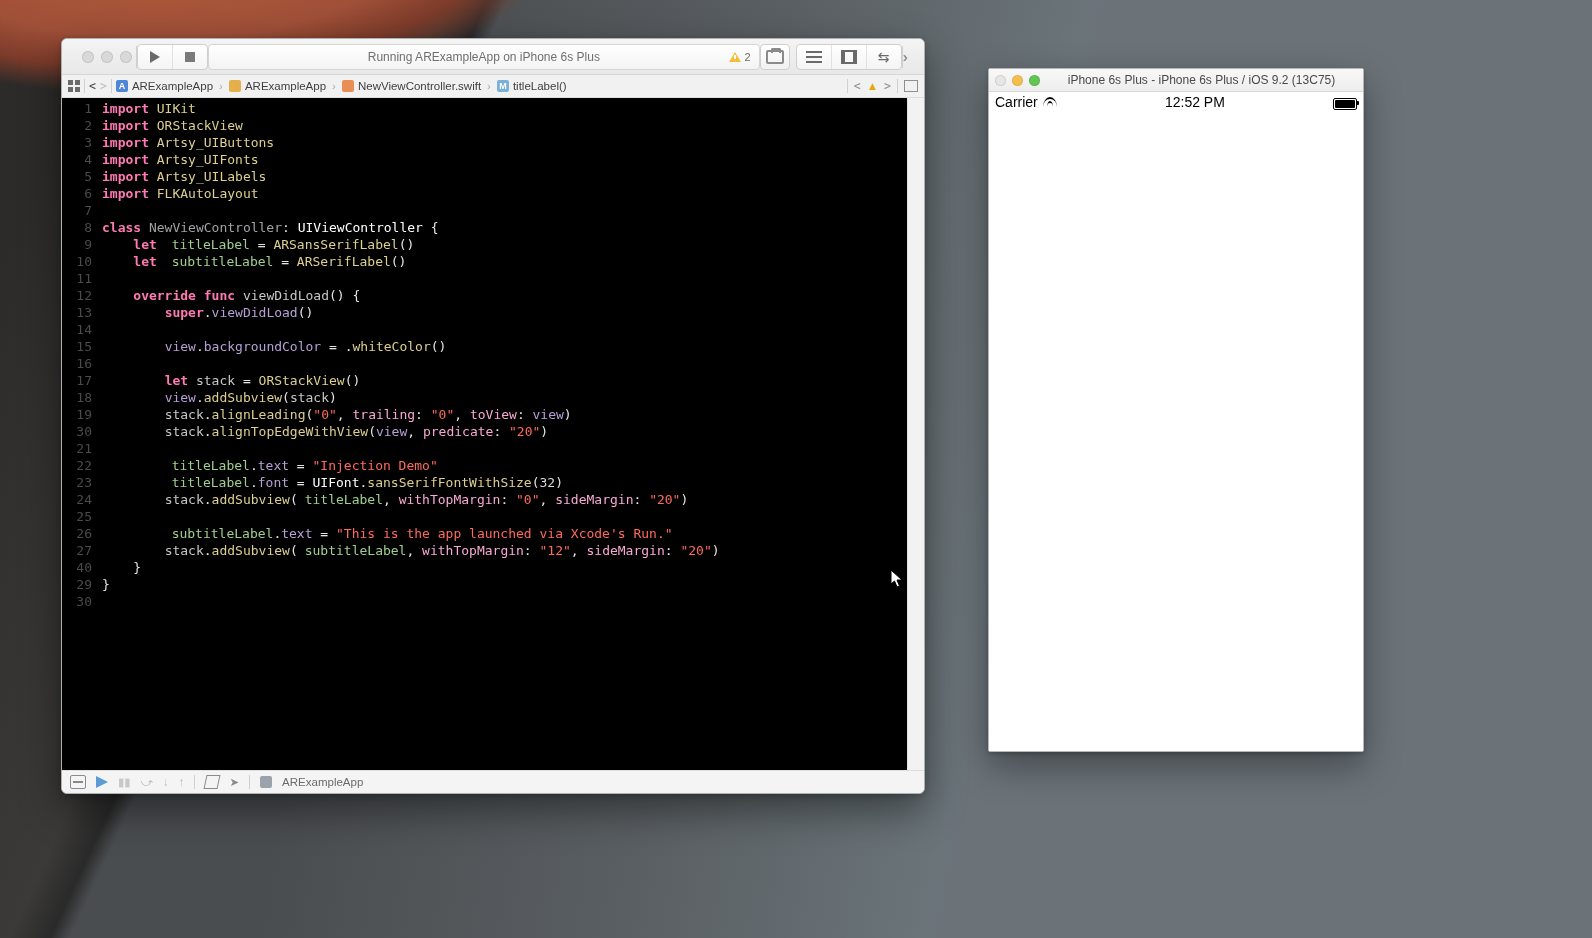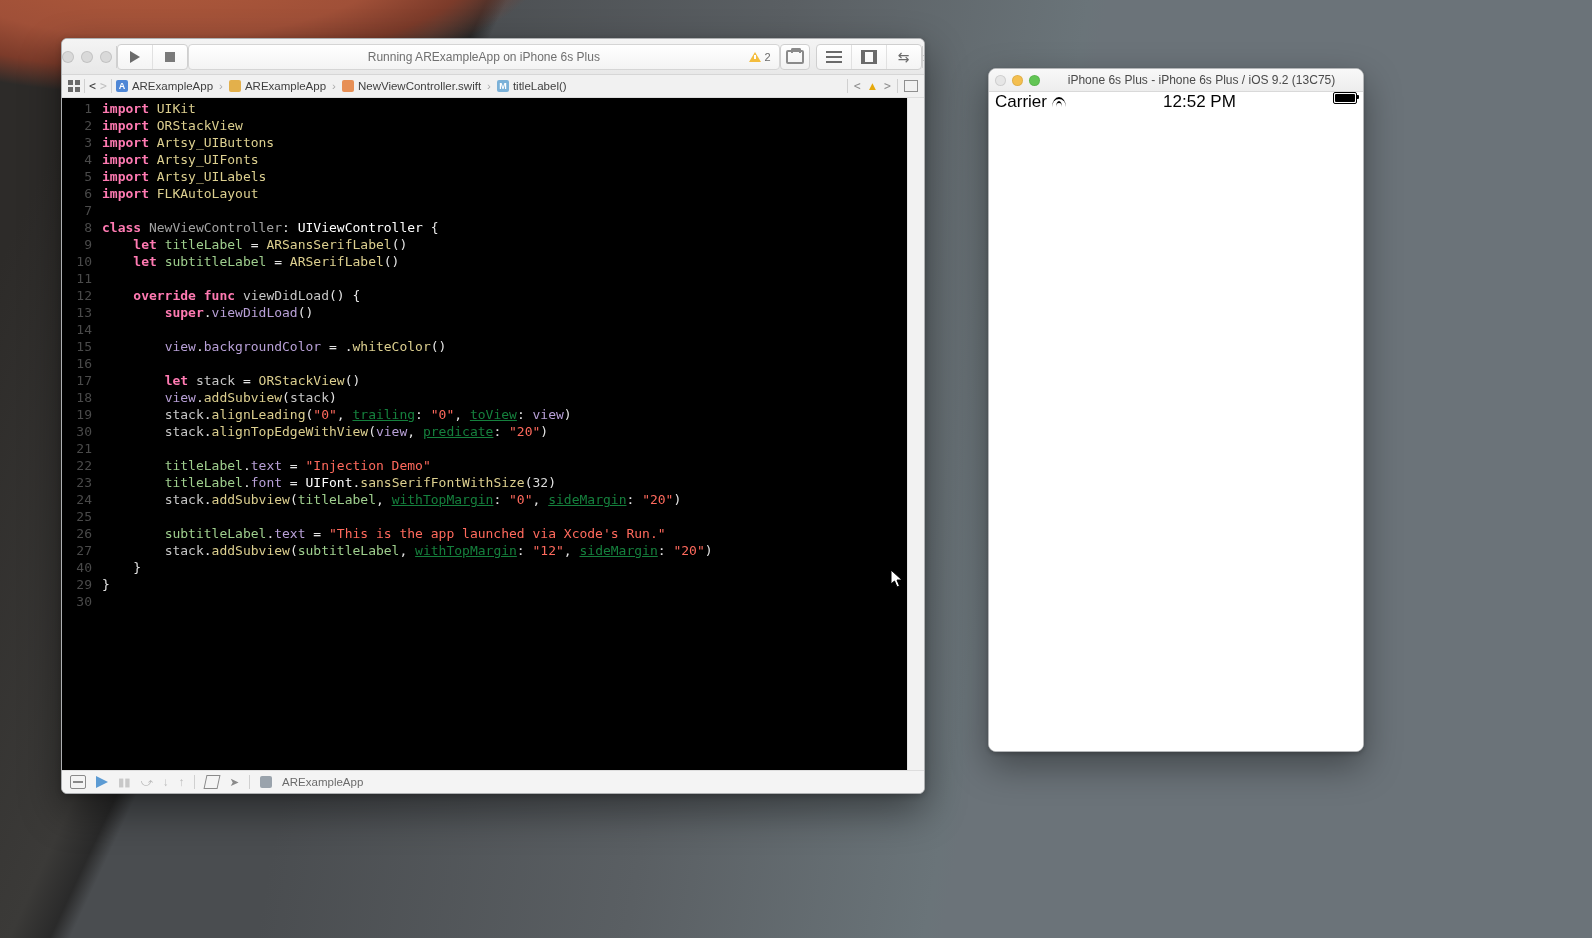--- a/index.html
+++ b/index.html
@@ -34,21 +34,21 @@
     box-shadow: 0 16px 40px rgba(0,0,0,0.45), 0 2px 6px rgba(0,0,0,0.2);
     overflow: hidden;
     display: flex; flex-direction: column;
   }
   .titlebar {
     height: 35px;
     background: linear-gradient(#f4f4f4, #e8e8e8);
     border-bottom: 1px solid #d6d6d6;
     display: flex; align-items: center;
     gap: 0;
-    padding: 0 0;
+    padding: 0 20px;
   }
   .traffic {
     display: flex; gap: 7px; align-items: center;
     margin-right: 4px;
   }
   .tlight { width: 12px; height: 12px; border-radius: 50%; box-shadow: inset 0 0 0 1px rgba(0,0,0,0.1); background:#d9d9d9; }
   .sep { width: 1px; height: 22px; background:#d0d0d0; }
   .tb-seg {
     display:flex; border:1px solid #cfcfcf; border-radius:4px;
     background: linear-gradient(#ffffff,#f4f4f4); height:24px;
@@ -113,61 +113,61 @@
     padding: 2px 4px 0 0; background:#000;
     font-variant-numeric: tabular-nums;
   }
   .gutter div { height:17px; }
   .code { flex:1; padding: 2px 0 0 6px; white-space: pre; }
   .tok-kw   { color:#ff7ab2; font-weight:700; }   
   .tok-cls  { color:#a3a3a3; }                     
   .tok-type { color:#dccf8f; }                     
   .tok-sys  { color:#ffffff; }                     
   .tok-id   { color:#c7c7c7; }                     
-  .tok-prop { color:#9fcf8e; }                     
+  .tok-prop { color:#9fcf8e;margin-left:7px; }                     
   .tok-sprop{ color:#b8a0d7; }                     
   .tok-str  { color:#ff6a5d; }                     
   .tok-num  { color:#d9d9d9; }
   .tok-p    { color:#e5e5e5; }
-  .tok-param{ color:#15803d;text-decoration:underline; }
+  .tok-param{ color:#f9a8d4; }
   .code .ln { display:block; height:17px; }
 
   .scrollbar-right { width:16px; background:#f2f2f2; border-left:1px solid #e3e3e3; }
 
   
   .debugbar {
     height: 22px; background:#f4f4f4; border-top:1px solid #dedede;
     display:flex; align-items:center; gap:10px; padding:0 8px;
     font-size:11.5px; color:#6b6b6b;
   }
   .dbg-ico { width:14px; height:12px; display:inline-block; }
 
   
   .sim-window {
     position: absolute;
     left: 988px; top: 68px;
     width: 374px; height: 682px;
     background:#ffffff;
     border:1px solid #b4b6b8;
-    border-radius: 8px;
+    border-radius: 2px;
     box-shadow: 0 14px 36px rgba(0,0,0,0.38), 0 2px 4px rgba(0,0,0,0.2);
     overflow:hidden;
     display:flex; flex-direction:column;
   }
   .sim-titlebar{
     height:22px; background:linear-gradient(#f8f8f8,#ededed); border-bottom:1px solid #d9d9d9;
     display:flex; align-items:center; gap:6px; padding:0 6px;
     font-size:12px; color:#4a4a4a;
   }
   .tlight-dim{ width:11px; height:11px; border-radius:50%; background:#e6e6e6; box-shadow: inset 0 0 0 1px rgba(0,0,0,0.1); }
   .tlight-y{ background:#f4bf4f; box-shadow: inset 0 0 0 1px rgba(0,0,0,0.08); }
   .tlight-g{ background:#62c554; box-shadow: inset 0 0 0 1px rgba(0,0,0,0.08); }
   .sim-statusbar{
-    height:18px; display:flex; align-items:flex-start; justify-content:space-between;
-    padding:0 6px; font-size:17px; color:#040404; font-weight:500;
+    height:18px; display:flex; align-items:flex-end; justify-content:space-between;
+    padding:0 6px; font-size:14px; color:#040404; font-weight:500;
   }
   .wifi{ display:inline-block; width:14px; height:10px; position:relative; }
   .wifi::before{ content:""; position:absolute; inset:0; border:2px solid #000; border-bottom:none; border-left:none; border-right:none; border-radius:50% 50% 0 0 / 100% 100% 0 0; }
   .wifi::after{ content:""; position:absolute; left:4px; top:4px; width:6px; height:4px; border:2px solid #000; border-bottom:none; border-left:none; border-right:none; border-radius:50% 50% 0 0 / 100% 100% 0 0; }
   .battery{ width:22px; height:10px; border:1px solid #000; border-radius:2px; position:relative; }
   .battery::after{ content:""; position:absolute; right:-3px; top:2px; width:2px; height:4px; background:#000; border-radius:0 1px 1px 0; }
   .battery .fill{ position:absolute; inset:1px; background:#000; border-radius:1px; }
 
   .sim-content{ flex:1; background:#fff; }
 

